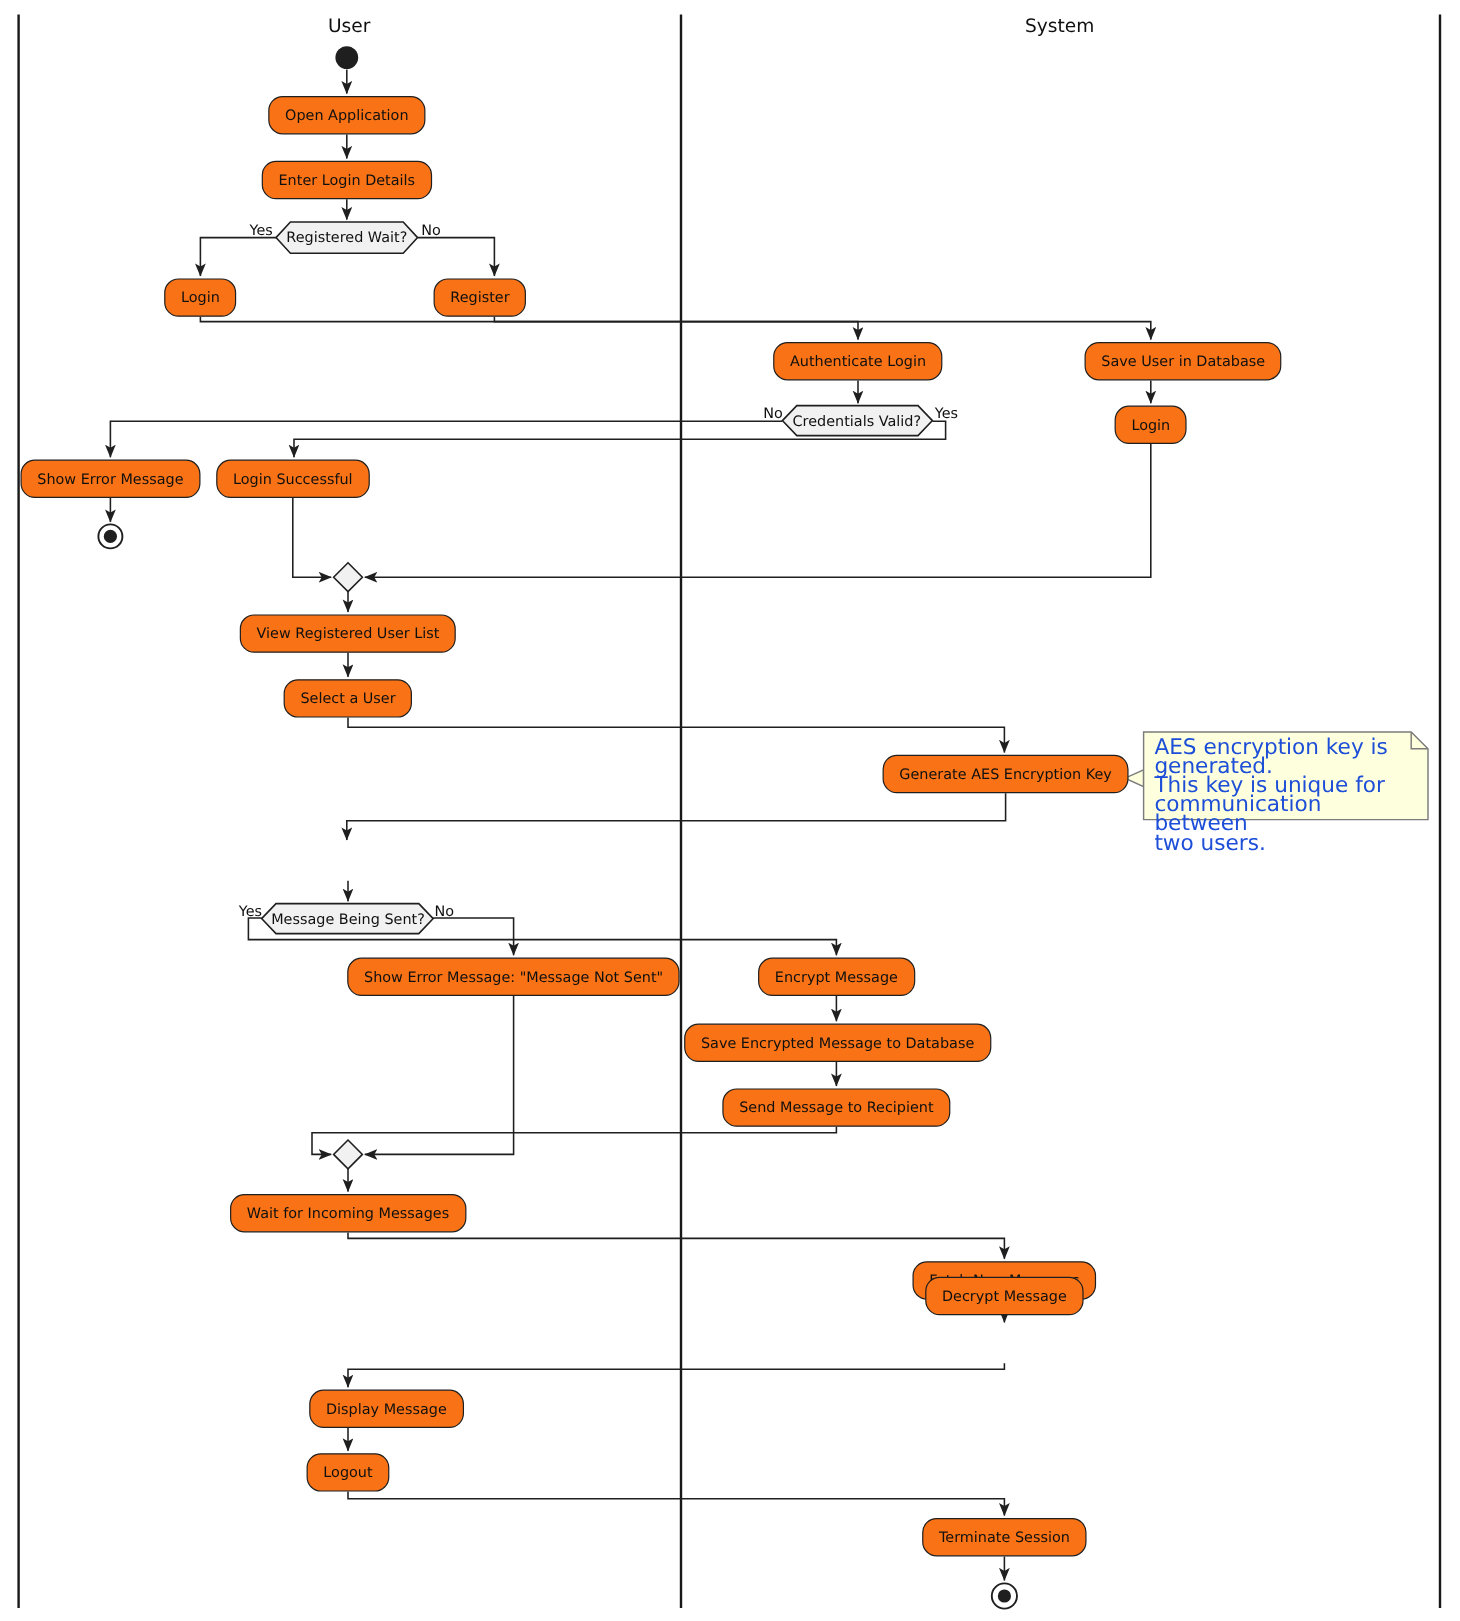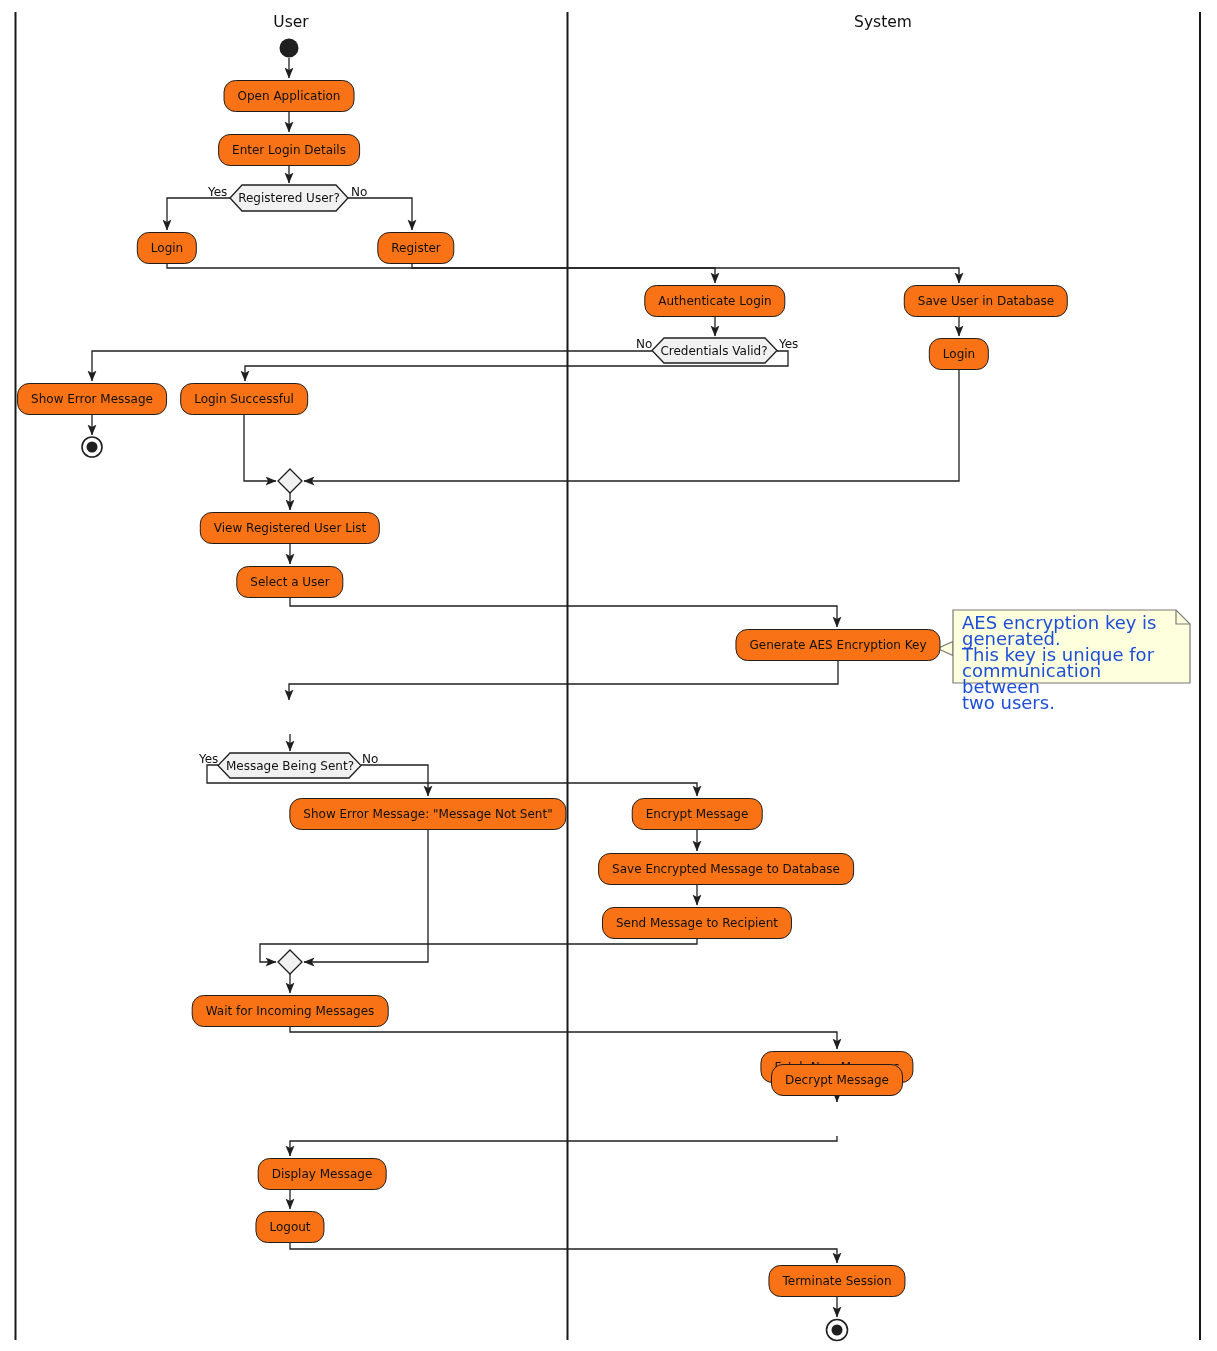--- a/index.html
+++ b/index.html
@@ -109,42 +109,42 @@
       <path d="M1176,610 L1176,624 L1190,624" fill="none" stroke="#7B7B7B" stroke-width="1.2"></path>
     </g>
   </svg>
 
   <div class="lane-title" style="left:291px; top:13px;">User</div>
   <div class="lane-title" style="left:883px; top:13px;">System</div>
 
   <div class="act" style="left:289px; top:80px;">Open Application</div>
   <div class="act" style="left:289px; top:134px;">Enter Login Details</div>
   <div class="act" style="left:167px; top:232px;">Login</div>
-  <div class="act" style="left:416px; top:232px;">Register</div>
+  <div class="act" style="left:400px; top:232px;">Register</div>
   <div class="act" style="left:92px;  top:383px;">Show Error Message</div>
   <div class="act" style="left:244px; top:383px;">Login Successful</div>
   <div class="act" style="left:290px; top:512px;">View Registered User List</div>
   <div class="act" style="left:290px; top:566px;">Select a User</div>
   <div class="act" style="left:428px; top:798px;">Show Error Message: "Message Not Sent"</div>
   <div class="act" style="left:290px; top:995px;">Wait for Incoming Messages</div>
   <div class="act" style="left:290px; top:1158px;margin-left:32px;">Display Message</div>
   <div class="act" style="left:290px; top:1211px;">Logout</div>
 
   <div class="act" style="left:715px; top:285px;">Authenticate Login</div>
   <div class="act" style="left:960px; top:285px;margin-left:26px;">Save User in Database</div>
   <div class="act" style="left:959px; top:338px;">Login</div>
   <div class="act" style="left:838px; top:629px;">Generate AES Encryption Key</div>
   <div class="act" style="left:697px; top:798px;">Encrypt Message</div>
-  <div class="act" style="left:698px; top:853px;margin-left:28px;">Save Encrypted Message to Database</div>
+  <div class="act" style="left:698px; top:853px;">Save Encrypted Message to Database</div>
   <div class="act" style="left:697px; top:907px;">Send Message to Recipient</div>
   <div class="act" style="left:837px; top:1051px;">Fetch New Messages</div>
   <div class="act" style="left:837px; top:1048px;margin-top:16px;">Decrypt Message</div>
   <div class="act" style="left:837px; top:1265px;">Terminate Session</div>
 
-  <div class="dec-label" style="left:289px; top:198px;">Registered User?</div>
+  <div class="dec-label" style="left:289px; top:198px;">Registered Wait?</div>
   <div class="dec-label" style="left:714px; top:351px;">Credentials Valid?</div>
   <div class="dec-label" style="left:290px; top:766px;">Message Being Sent?</div>
 
   <div class="edge-label" style="left:208px; top:185px;">Yes</div>
   <div class="edge-label" style="left:351px; top:185px;">No</div>
   <div class="edge-label" style="left:636px; top:337px;">No</div>
   <div class="edge-label" style="left:779px; top:337px;">Yes</div>
   <div class="edge-label" style="left:199px; top:752px;">Yes</div>
   <div class="edge-label" style="left:362px; top:752px;">No</div>
 

